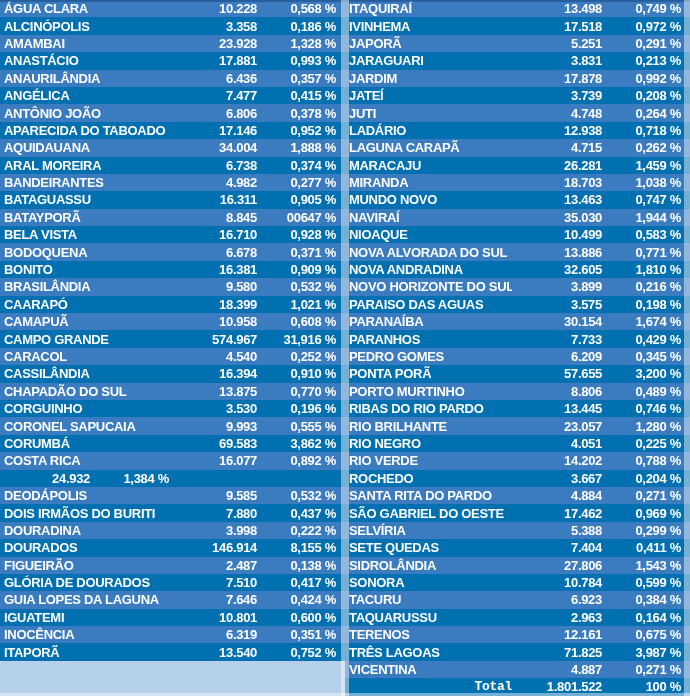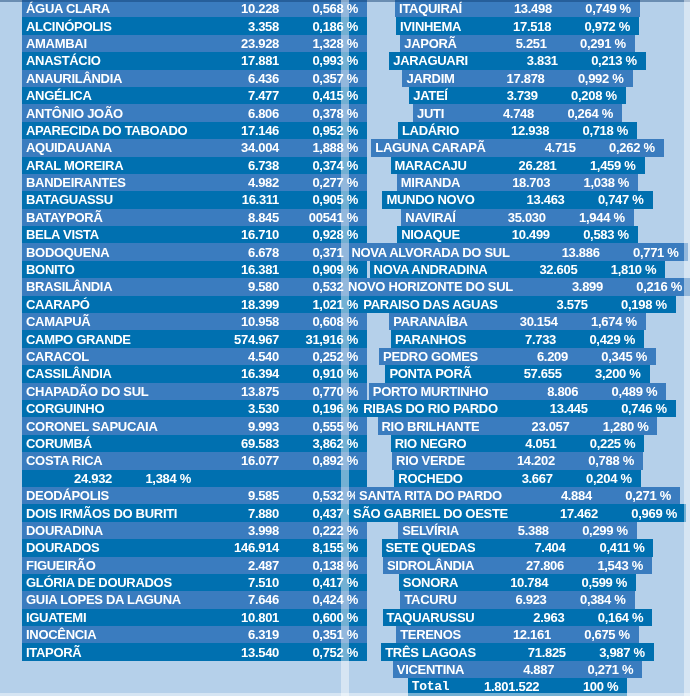--- a/index.html
+++ b/index.html
@@ -21,22 +21,22 @@
     color: #FFFFFF;
   }
   .half-table {
     position: absolute;
     top: 0;
     width: 345px;
     height: 696px;
     display: flex;
     flex-direction: column;
   }
-  #left-table  { left: 0; margin-left: 22px; }
-  #right-table { left: 345px; align-items: center; }
+  #left-table  { left: 0; }
+  #right-table { left: 345px; }
   .row {
     height: 17.4px;
     display: flex;
     align-items: center;
     box-sizing: border-box;
     flex: 0 0 17.4px;
   }
   .row:nth-child(odd)  { background: var(--row-light, #3A7CBF); }
   .row:nth-child(even) { background: var(--row-dark, #0070B0); }
   .cell-name {
@@ -139,21 +139,21 @@
         <span class="cell-pct">0,277 %</span>
       </div>
       <div class="row">
         <span class="cell-name">BATAGUASSU</span>
         <span class="cell-pop">16.311</span>
         <span class="cell-pct">0,905 %</span>
       </div>
       <div class="row">
         <span class="cell-name">BATAYPORÃ</span>
         <span class="cell-pop">8.845</span>
-        <span class="cell-pct">00541 %</span>
+        <span class="cell-pct">00647 %</span>
       </div>
       <div class="row">
         <span class="cell-name">BELA VISTA</span>
         <span class="cell-pop">16.710</span>
         <span class="cell-pct">0,928 %</span>
       </div>
       <div class="row">
         <span class="cell-name">BODOQUENA</span>
         <span class="cell-pop">6.678</span>
         <span class="cell-pct">0,371 %</span>

